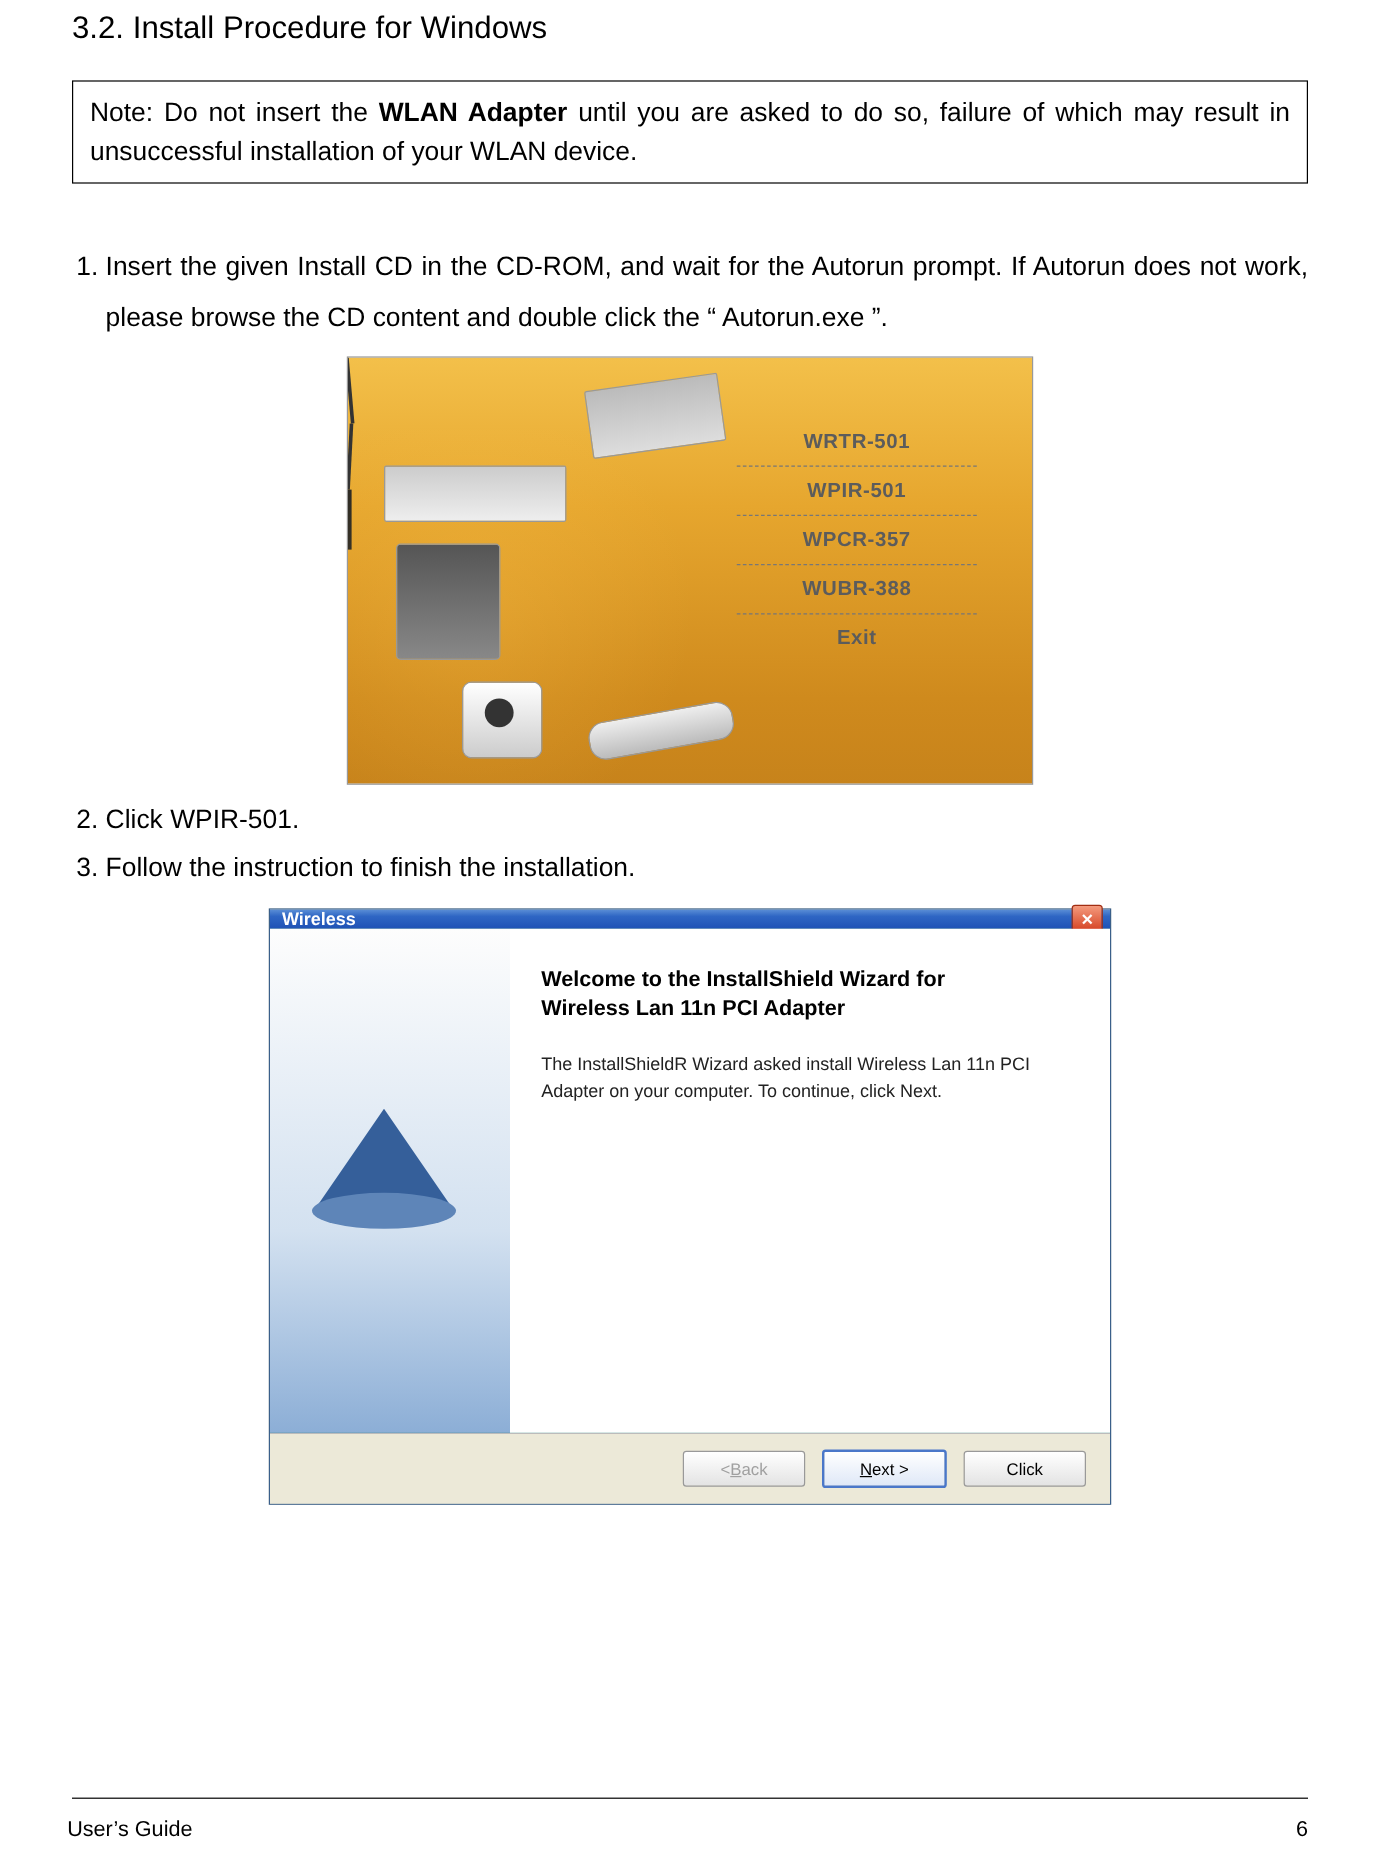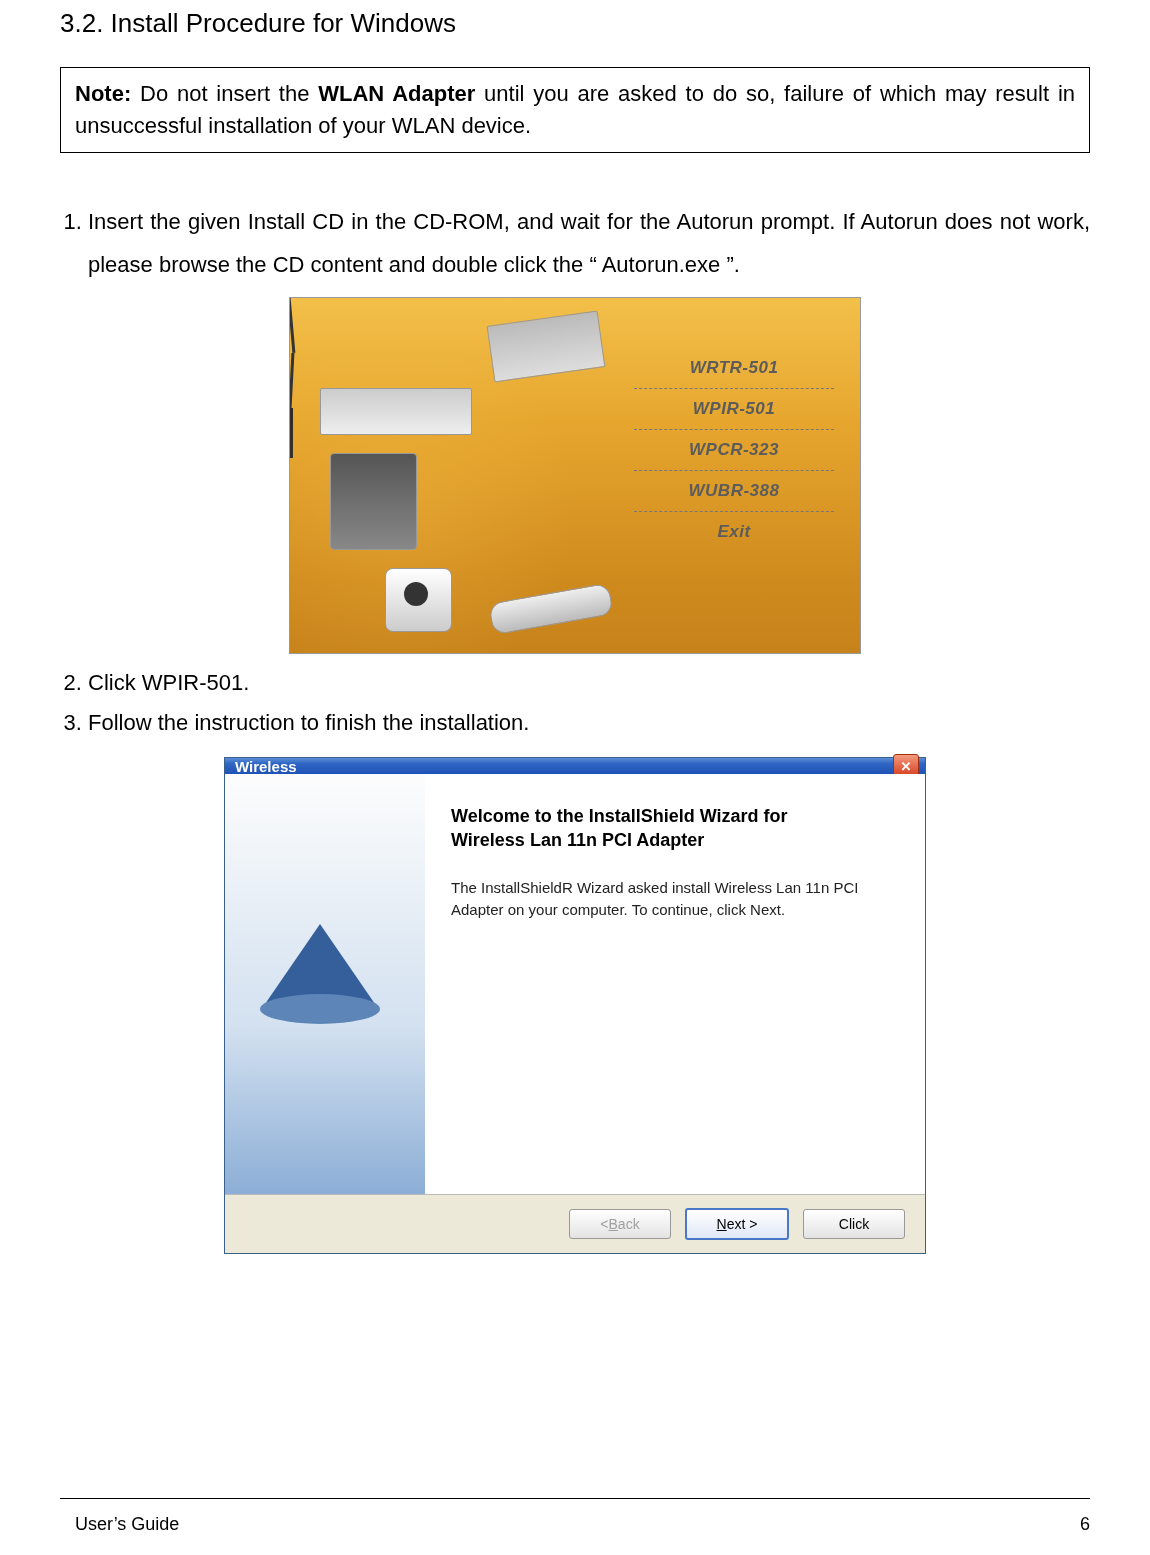--- a/index.html
+++ b/index.html
@@ -23,21 +23,21 @@
     margin: 8px 0 28px 0;
   }
   .note-box {
     border: 1.5px solid #000;
     padding: 10px 14px;
     margin: 0 0 22px 0;
     font-size: 22px;
     line-height: 1.45;
     text-align: justify;
   }
-  .note-box .note-label { font-weight: bold; }
+  .note-box .note-label { font-weight: normal; }
   .note-box .bold { font-weight: bold; }
   ol.steps {
     padding-left: 28px;
     margin: 0;
   }
   ol.steps > li {
     font-size: 22px;
     line-height: 1.95;
     text-align: justify;
     margin-bottom: 4px;
@@ -84,22 +84,21 @@
   .autorun .cam    { width: 65px;  height: 62px; left: 95px;  top: 270px; background: linear-gradient(#fff,#ccc); border-radius: 8px;}
   .autorun .camlens{ width: 24px;  height: 24px; left: 114px; top: 284px; background: #333; border-radius: 50%; position:absolute;}
   .autorun .dongle { width: 120px; height: 30px; left: 200px; top: 295px; background: linear-gradient(#eee,#bbb); border-radius: 14px; transform: rotate(-10deg);}
   .autorun .menu {
     position: absolute;
     right: 26px;
     top: 50px;
     width: 240px;
     display: flex;
     flex-direction: column;
-    align-items: flex-end;
-    font-style: italic;
+    align-items: center;
   }
   .autorun .menu .item {
     border-top: 1px dashed #777;
     width: 200px;
     text-align: center;
     font-size: 17px;
     font-weight: bold;
     color: #5c5c5c;
     padding: 10px 0;
     letter-spacing: 0.5px;
@@ -223,21 +222,21 @@
   .bottom-rule {
     position: absolute;
     left: 60px;
     right: 60px;
     bottom: 56px;
     border: none;
     border-top: 1px solid #000;
   }
   .footer-line {
     position: absolute;
-    left: 75px;
+    left: 56px;
     right: 60px;
     bottom: 28px;
     display: flex;
     justify-content: space-between;
     font-size: 18px;
   }
 </style>
 </head>
 <body>
 
@@ -261,21 +260,21 @@
       <div class="ant2"></div>
       <div class="device pci"></div>
       <div class="device router"></div>
       <div class="rant"></div>
       <div class="device cam"></div>
       <div class="camlens"></div>
       <div class="device dongle"></div>
       <div class="menu">
         <div class="item">WRTR-501</div>
         <div class="item">WPIR-501</div>
-        <div class="item">WPCR-323</div>
+        <div class="item">WPCR-357</div>
         <div class="item">WUBR-388</div>
         <div class="item">Exit</div>
       </div>
     </div>
   </div>
 
   <ol class="steps" start="2">
     <li class="step2">Click WPIR-501.</li>
     <li class="step3">Follow the instruction to finish the installation.</li>
   </ol>

